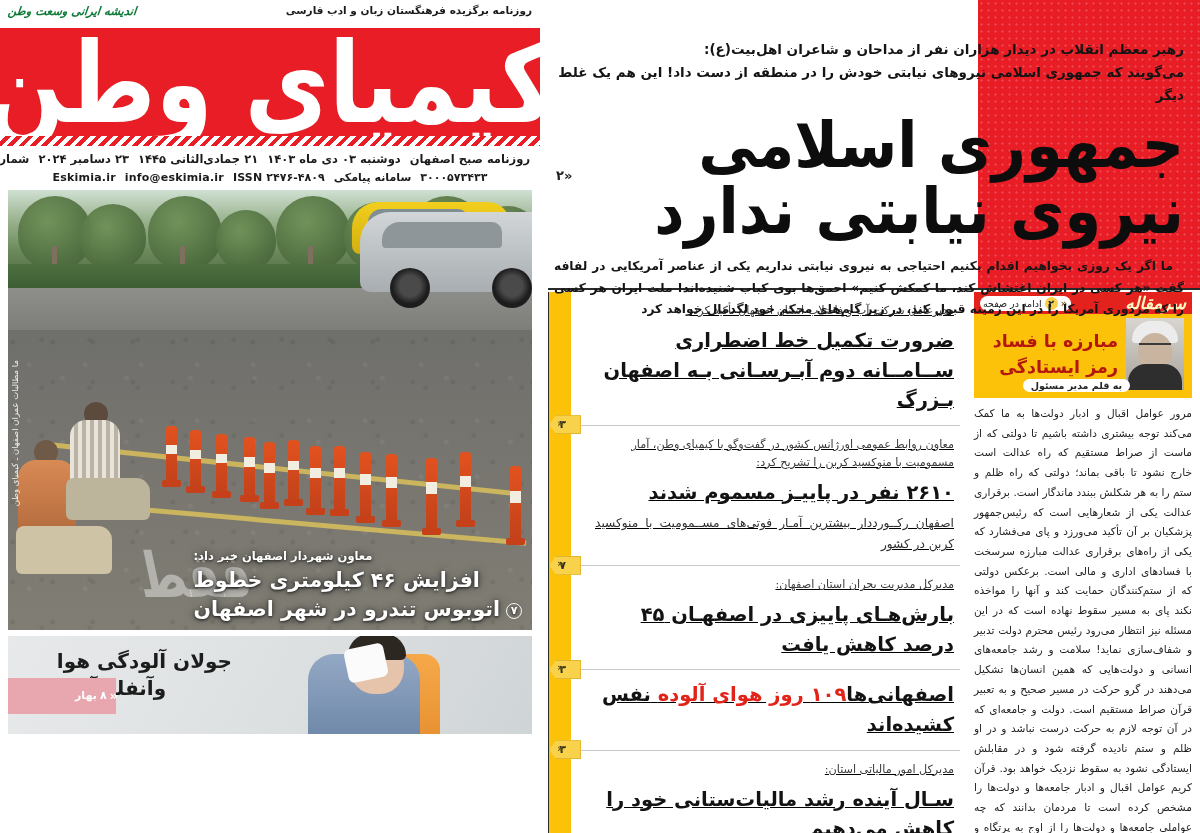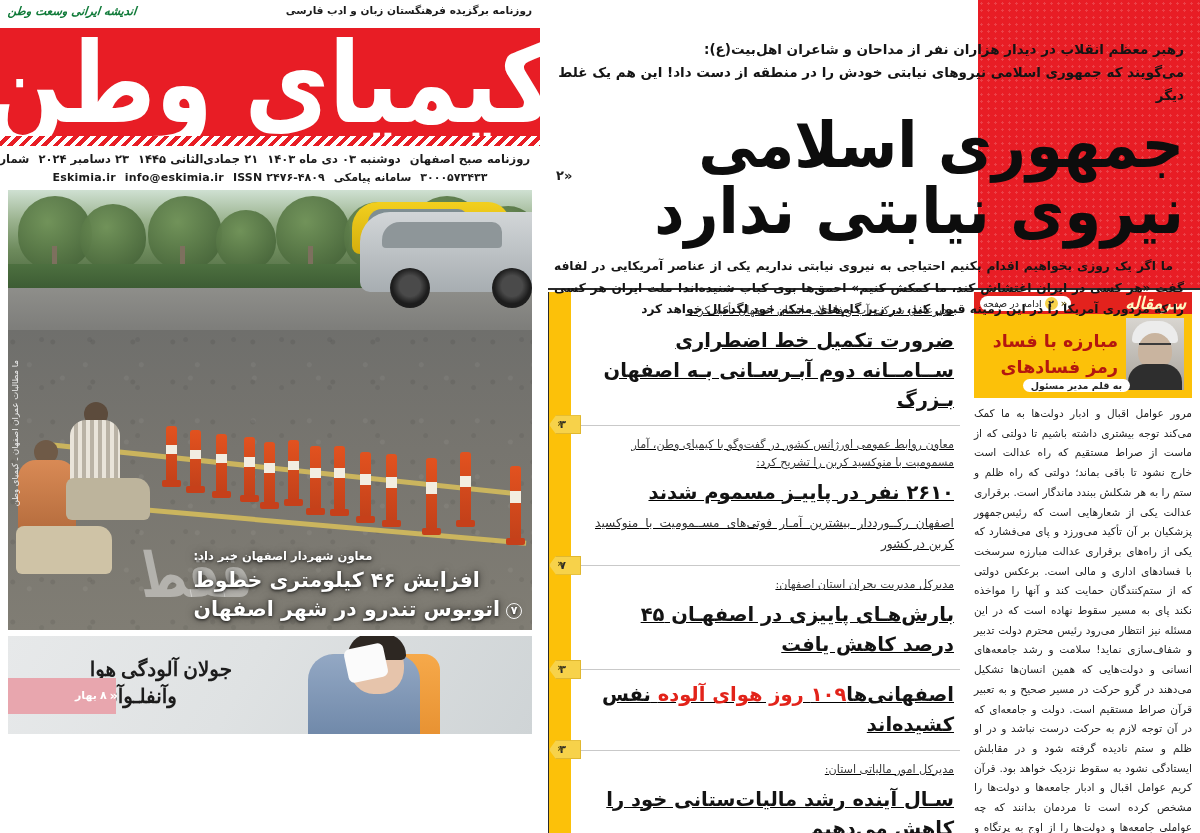--- a/index.html
+++ b/index.html
@@ -253,21 +253,21 @@
   }
   .f-hair {
     position:absolute; right:126px; bottom:74px; width:58px; height:26px;
     background:#2d2722; border-radius: 26px 26px 6px 6px;
   }
   .f-tissue {
     position:absolute; right:146px; bottom:54px; width:40px; height:34px;
     background:#fbfbfb; border-radius: 6px; transform: rotate(-12deg);
   }
   .cap2 {
-    position:absolute; right: 300px; top: 20px; direction: rtl; text-align:left;font-family:Liberation Serif, serif;
+    position:absolute; right: 300px; top: 12px; direction: rtl; text-align:left;
   }
   .cap2 .l1 {
     font-size: 20px; font-weight: bold; color:#1c1c1c; line-height: 1.35;
     white-space: nowrap; text-align:left;
   }
   .cap2 .l2 {
     font-size: 20px; font-weight: bold; color:#1c1c1c; line-height: 1.35;
     white-space: nowrap; text-align:left;
   }
   .pink-tab {
@@ -681,21 +681,21 @@
 
     <div class="edit-yellow">
       <div class="edit-portrait">
         <div class="ep-hair"></div>
         <div class="ep-face"></div>
         <div class="ep-glass"></div>
         <div class="ep-body"></div>
       </div>
       <div class="edit-title">
         <div class="ln">مبارزه با فساد</div>
-        <div class="ln">رمز فسادهای</div>
+        <div class="ln">رمز ایستادگی</div>
       </div>
       <div class="byline-pill">به قلم مدیر مسئول</div>
     </div>
 
     <div class="edit-body">
       <p>مرور عوامل اقبال و ادبار دولت‌ها به ما کمک می‌کند توجه بیشتری داشته باشیم تا دولتی که از ماست از صراط مستقیم که راه عدالت است خارج نشود تا باقی بماند؛ دولتی که راه ظلم و ستم را به هر شکلش ببندد ماندگار است. برقراری عدالت یکی از شعارهایی است که رئیس‌جمهور پزشکیان بر آن تأکید می‌ورزد و پای می‌فشارد که یکی از راه‌های برقراری عدالت مبارزه سرسخت با فسادهای اداری و مالی است. برعکس دولتی که از ستم‌کنندگان حمایت کند و آنها را مواخذه نکند پای به مسیر سقوط نهاده است که در این مسئله نیز انتظار می‌رود رئیس محترم دولت تدبیر و شفاف‌سازی نماید! سلامت و رشد جامعه‌های انسانی و دولت‌هایی که همین انسان‌ها تشکیل می‌دهند در گرو حرکت در مسیر صحیح و به تعبیر قرآن صراط مستقیم است. دولت و جامعه‌ای که در آن توجه لازم به حرکت درست نباشد و در او ظلم و ستم نادیده گرفته شود و در مقابلش ایستادگی نشود به سقوط نزدیک خواهد بود. قرآن کریم عوامل اقبال و ادبار جامعه‌ها و دولت‌ها را مشخص کرده است تا مردمان بدانند که چه عواملی جامعه‌ها و دولت‌ها را از اوج به پرتگاه و سقوط می‌کشاند و راه حفظ سلامت جامعه و دولت‌ها چیست؛ وما کنا مهلکی القری الا و اهلها ظالمون؛ (قصص ۵۹) و ما جوامع را بی آنکه مردمش ستمگر باشند نابود نمی‌سازیم.</p>
 
     </div>
   </div>
 

